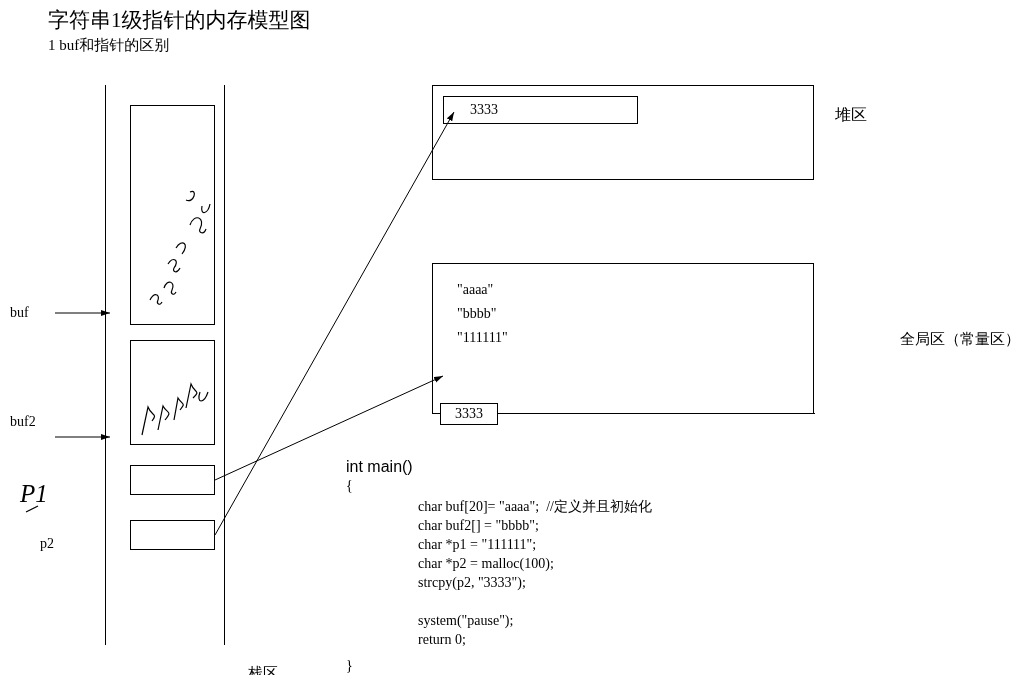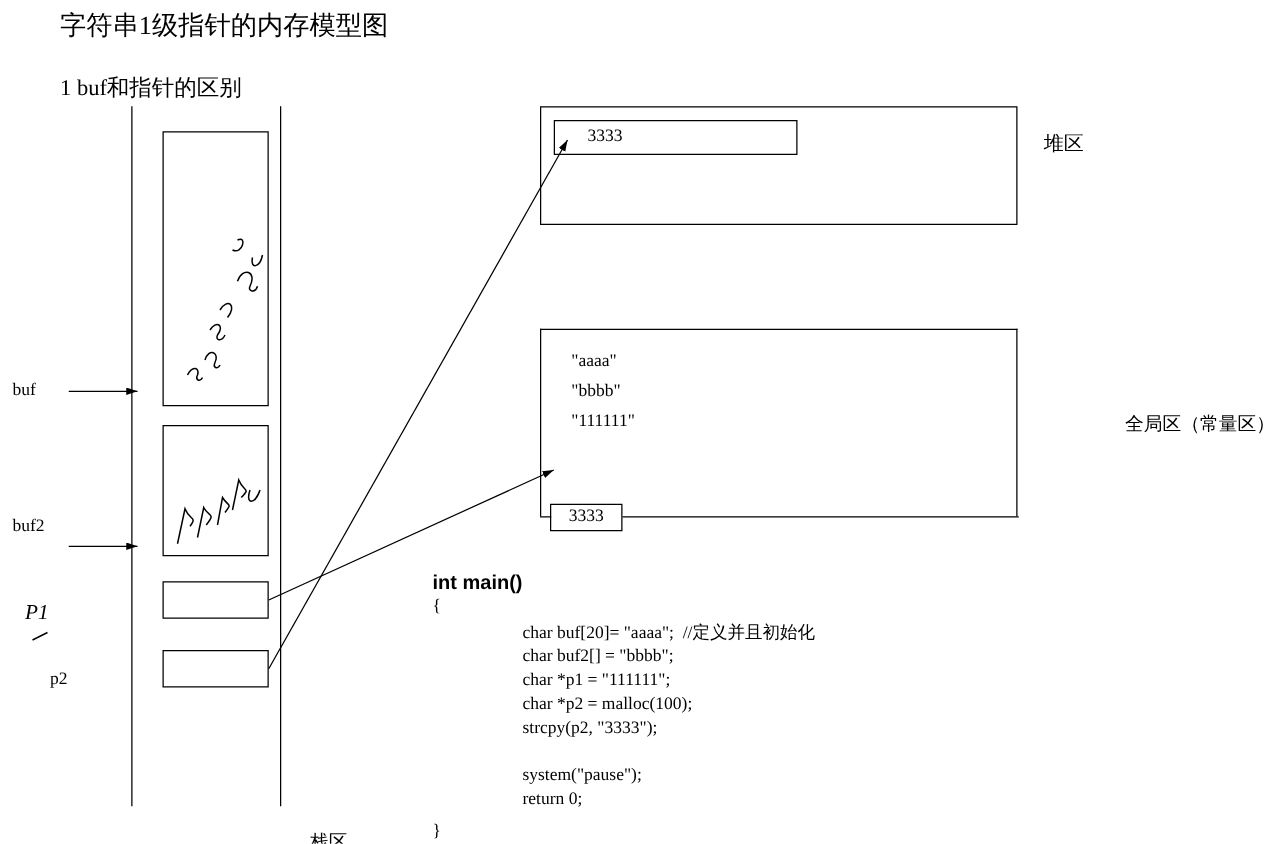--- a/index.html
+++ b/index.html
@@ -10,21 +10,21 @@
     font-size: 14px;
     background: #fff;
     color: #000;
     width: 1028px;
     height: 675px;
     position: relative;
     overflow: hidden;
   }
   .mono { font-family: Liberation Serif, serif; }
   .title { position: absolute; left: 48px; top: 6px; font-size: 21px; }
-  .subtitle { position: absolute; left: 48px; top: 36px; font-size: 18px; margin-top: 22px; }
+  .subtitle { position: absolute; left: 48px; top: 36px; font-size: 15px; }
 
   
   .stack-outer {
     position: absolute;
     left: 105px; top: 85px;
     width: 120px; height: 560px;
     border-left: 1px solid #000;
     border-right: 1px solid #000;
   }
   .stack-label { position: absolute; left: 248px; top: 620px; font-size: 15px; margin-top: 44px; }
@@ -45,21 +45,21 @@
     border: 1px solid #000;
   }
   .p2-box {
     position: absolute; left: 130px; top: 520px;
     width: 85px; height: 30px;
     border: 1px solid #000;
   }
 
   .label-buf { position: absolute; left: 10px; top: 305px; }
   .label-buf2 { position: absolute; left: 10px; top: 414px; }
-  .label-p1 { position: absolute; left: 20px; top: 480px; font-family: serif; font-style: italic; font-size: 17px; }
+  .label-p1 { position: absolute; left: 20px; top: 480px; font-family: serif; font-style: italic; font-size: 25px; }
   .label-p2 { position: absolute; left: 40px; top: 536px; }
 
   
   .heap-box {
     position: absolute; left: 432px; top: 85px;
     width: 382px; height: 95px;
     border: 1px solid #000;
   }
   .heap-inner {
     position: absolute; left: 10px; top: 10px;
@@ -84,21 +84,21 @@
     width: 58px; height: 22px;
     border: 1px solid #000;
     text-align: center;
     line-height: 20px;
   }
   .global-hr1 { position: absolute; left: 432px; top: 413px; width: 9px; border-top: 1px solid #000; }
   .global-hr2 { position: absolute; left: 498px; top: 413px; width: 317px; border-top: 1px solid #000; }
   .global-label { position: absolute; left: 900px; top: 330px; font-size: 15px; }
 
   
-  .code-head { position: absolute; left: 346px; top: 458px; font-family: sans-serif; font-size: 16px; font-weight: bold; }
+  .code-head { position: absolute; left: 346px; top: 458px; font-family: sans-serif; font-size: 16px; font-weight: normal; }
   .code-brace1 { position: absolute; left: 346px; top: 478px; }
   .code-body {
     position: absolute; left: 418px; top: 497px;
     white-space: pre;
     line-height: 19px;
   }
   .code-brace2 { position: absolute; left: 346px; top: 658px; }
 
   svg.overlay { position: absolute; left: 0; top: 0; pointer-events: none; }
 </style>

